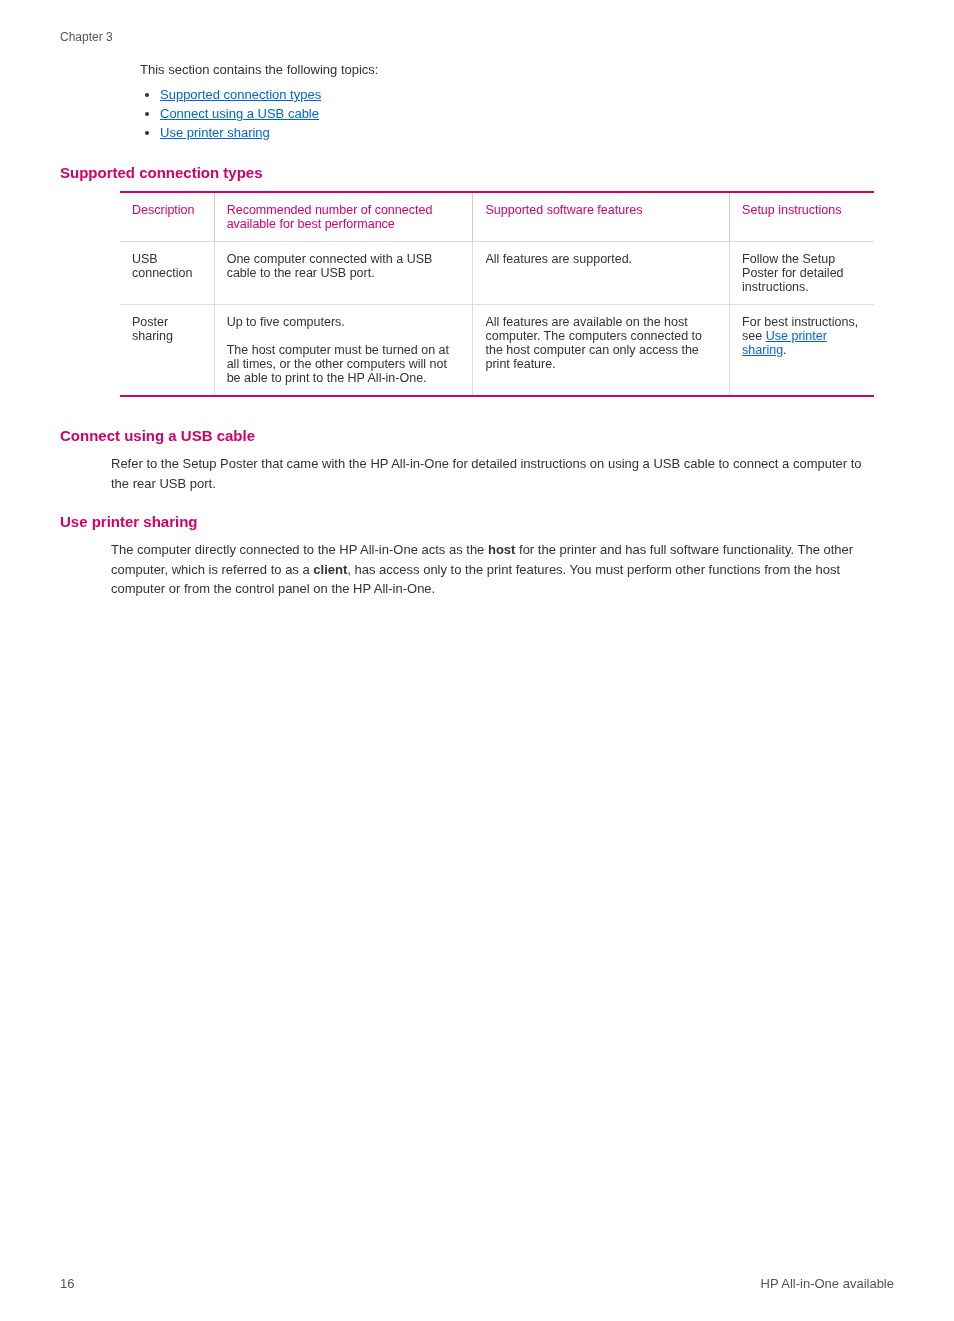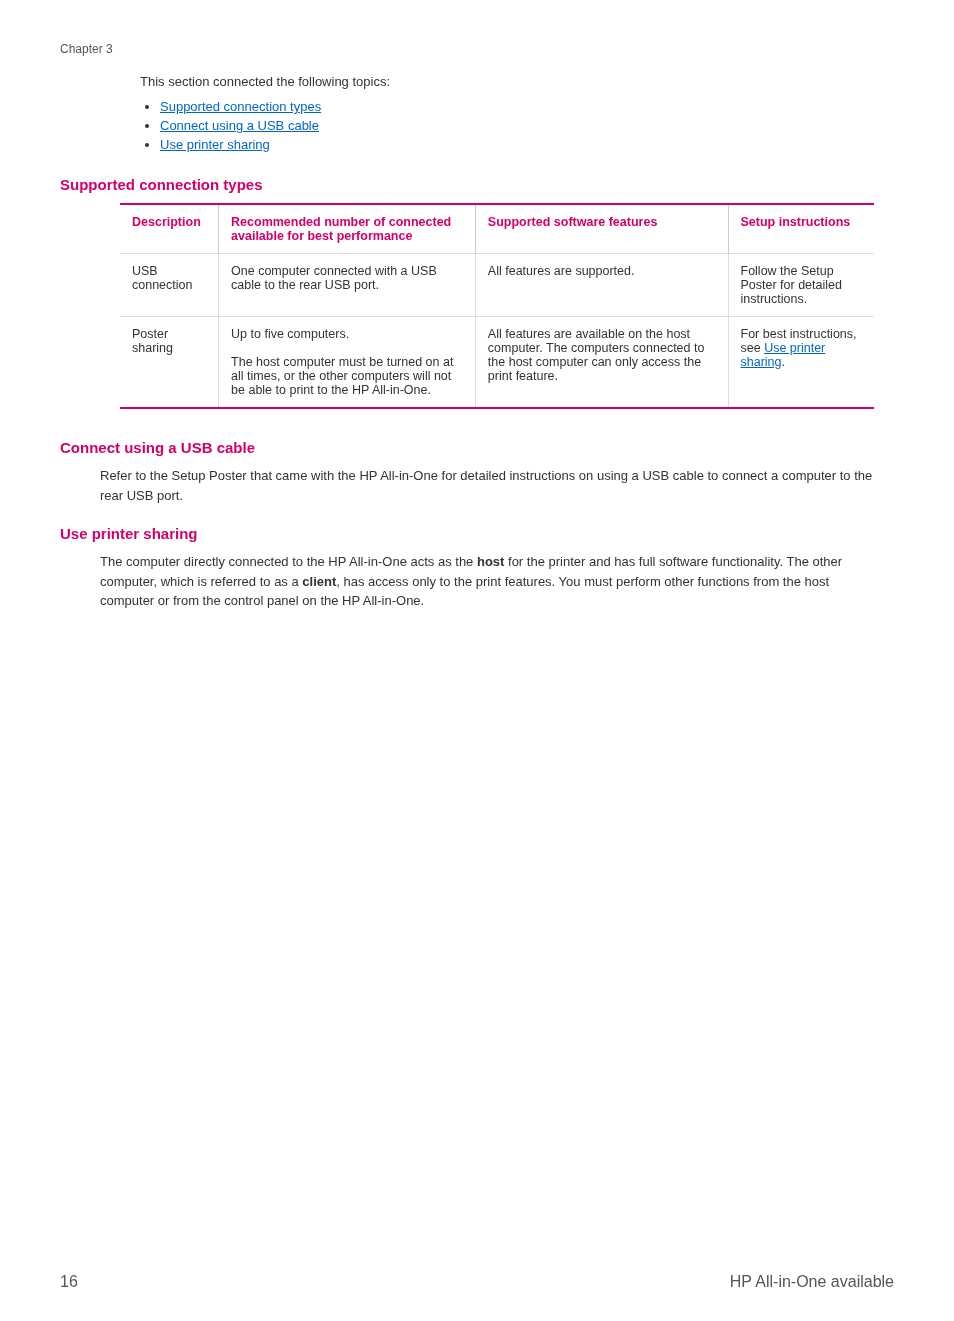--- a/index.html
+++ b/index.html
@@ -15,21 +15,20 @@
       background: #fff;
       width: 954px;
       min-height: 1321px;
       padding: 30px 60px 60px 60px;
     }
 
     .chapter-label {
       color: #555;
       font-size: 12px;
       margin-bottom: 18px;
-      margin-top: 12px;
     }
 
     .intro-text {
       margin-left: 80px;
       margin-bottom: 10px;
       font-size: 13px;
     }
 
     .bullet-list {
       margin-left: 100px;
@@ -62,21 +61,21 @@
 
     table {
       width: 100%;
       border-collapse: collapse;
       border-top: 2px solid #d4006a;
       border-bottom: 2px solid #d4006a;
     }
 
     table th {
       color: #d4006a;
-      font-weight: bold;
+      font-weight: normal;
       font-size: 12.5px;
       vertical-align: top;
       padding: 10px 12px;
       border-right: 1px solid #ccc;
       text-align: left;
       background: #fff;
     }
 
     table th:last-child {
       border-right: none;
@@ -97,49 +96,49 @@
     table tr.data-row {
       border-top: 1px solid #ddd;
     }
 
     table td a {
       color: #0066cc;
       text-decoration: underline;
     }
 
     .section-body {
-      margin-left: 40px;
+      margin-left: 51px;
       margin-right: 20px;
       margin-bottom: 20px;
       font-size: 13px;
       line-height: 1.5;
     }
 
     .section-body p {
       margin-bottom: 12px;
     }
 
     .footer-bar {
       position: absolute;
       bottom: 30px;
       left: 0;
       right: 0;
       padding: 0 60px;
       display: flex;
       justify-content: space-between;
-      font-size: 16px;
+      font-size: 13px;
       color: #555;
     }
   </style>
 </head>
 <body>
 
 <div class="chapter-label">Chapter 3</div>
 
-<p class="intro-text">This section connected the following topics:</p>
+<p class="intro-text">This section contains the following topics:</p>
 
 <ul class="bullet-list">
   <li>
     <a href="#supported">Supported connection types</a>
   </li>
   <li>
     <a href="#usb">Connect using a USB cable</a>
   </li>
   <li>
     <a href="#sharing">Use printer sharing</a>

